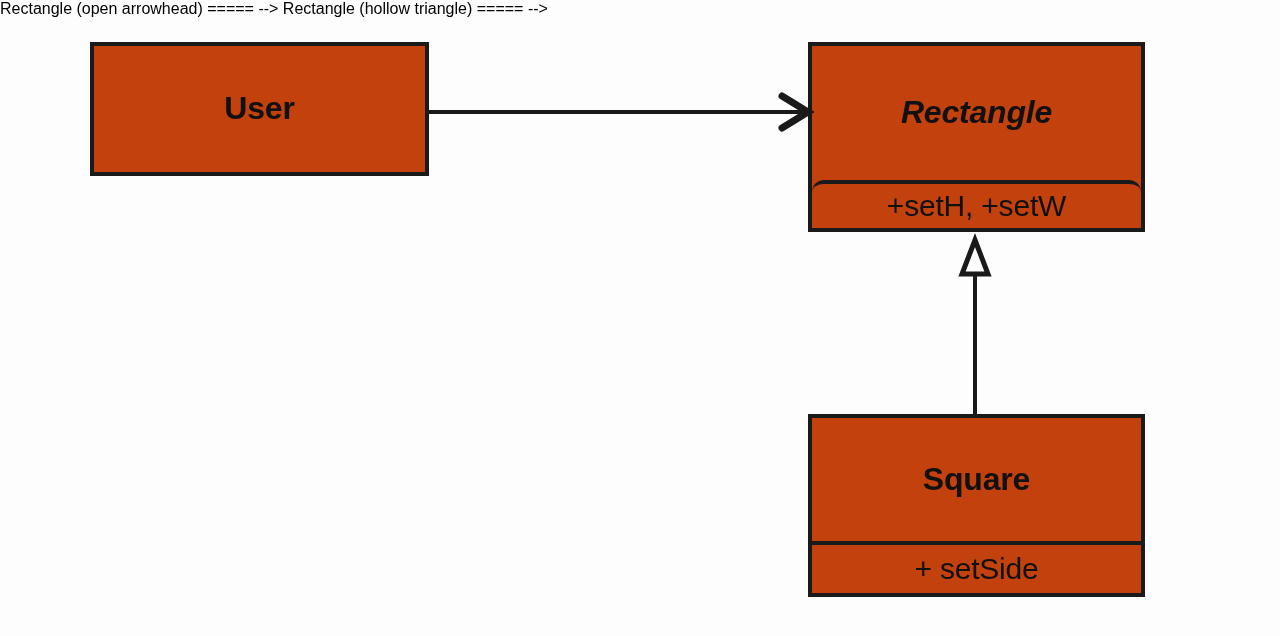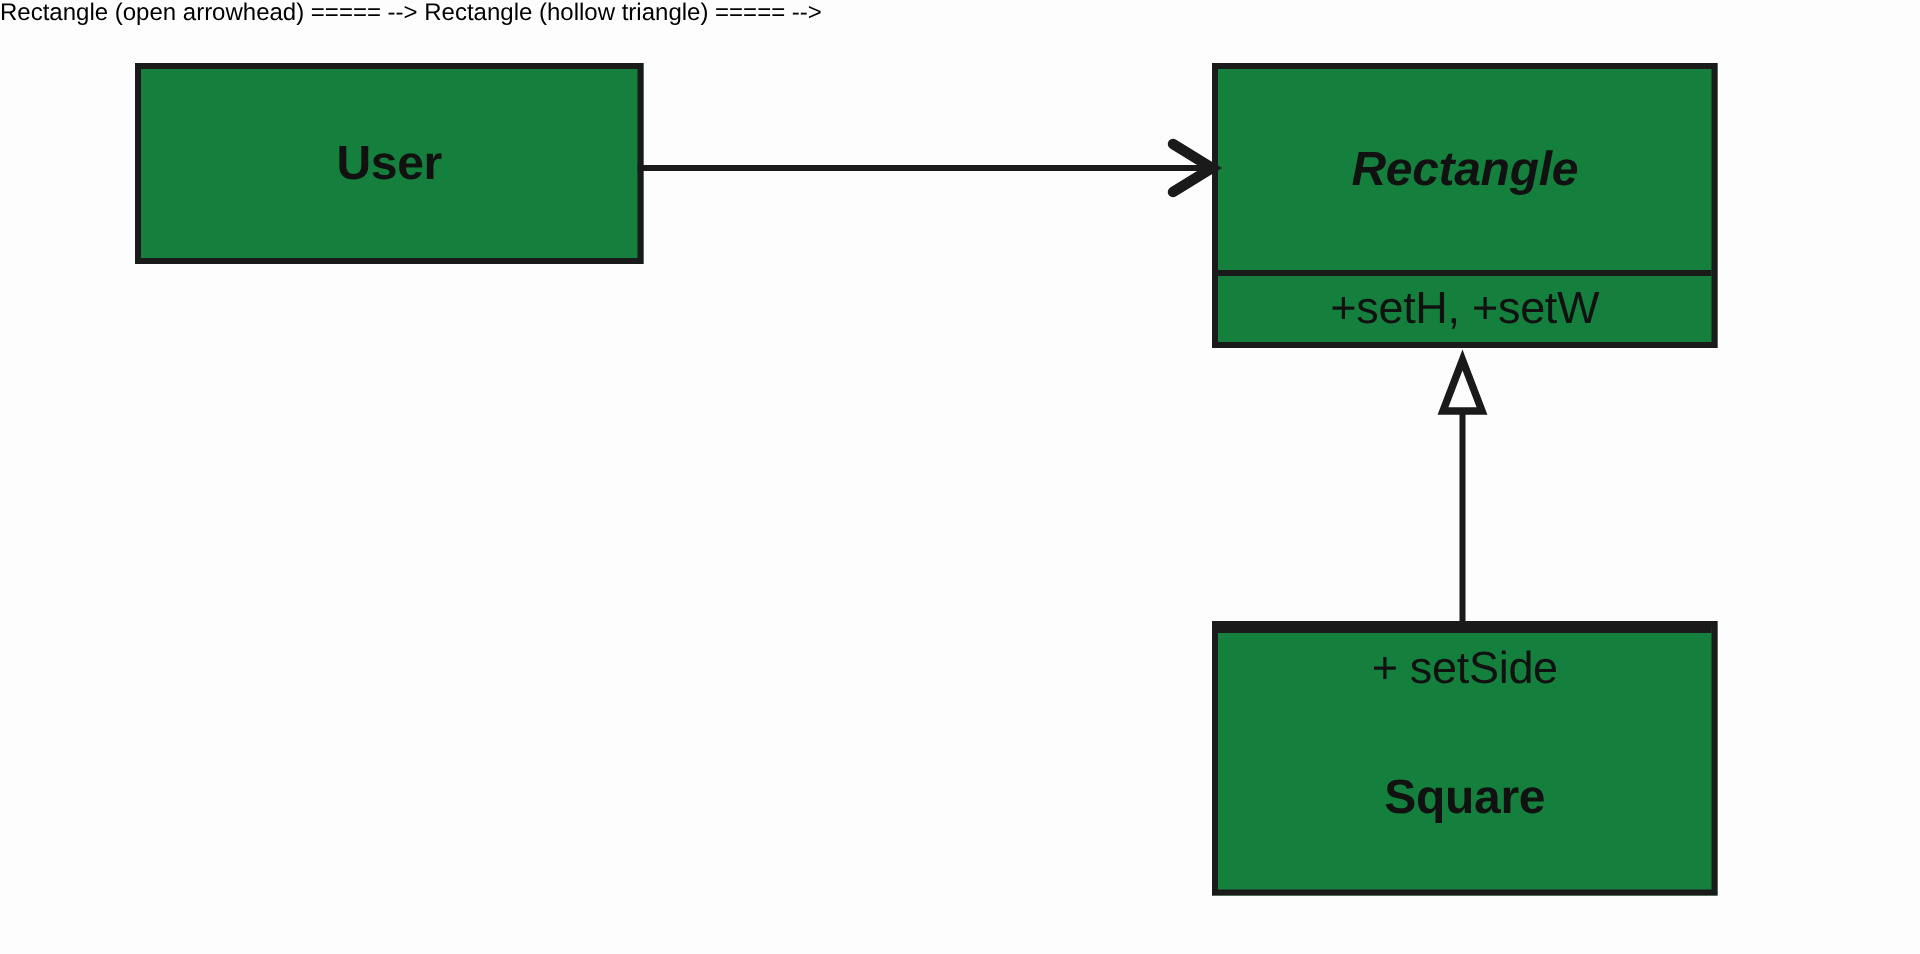--- a/index.html
+++ b/index.html
@@ -13,21 +13,21 @@
     width: 1280px;
     height: 636px;
     background: #fdfdfd;
     overflow: hidden;
     font-family: "Liberation Sans", sans-serif;
   }
   
   .uml-class {
     position: absolute;
     box-sizing: border-box;
-    background: #15803d;
+    background: #c2410c;
     border: 4px solid #1a1a1a;
     display: flex;
     flex-direction: column;
   }
   .uml-compartment {
     display: flex;
     align-items: center;
     justify-content: center;
     box-sizing: border-box;
     text-align: center;
@@ -49,21 +49,21 @@
   
   #class-user {
     left: 90px;  top: 42px;  width: 339px; height: 134px;
   }
   #class-user .name { flex: 1 1 auto; }
 
   #class-rectangle {
     left: 808px; top: 42px;  width: 337px; height: 190px;
   }
   #class-rectangle .name    { height: 140px; font-style: italic; }
-  #class-rectangle .members { height: 50px;  }
+  #class-rectangle .members { height: 50px; border-radius: 12px;  }
 
   #class-square {
     left: 808px; top: 414px; width: 337px; height: 183px;
   }
   #class-square .name    { height: 129px; }
   #class-square .members { height: 54px;  }
 
   
   .connector {
     position: absolute;
@@ -83,22 +83,22 @@
   </div>
 
   
   <div class="uml-class" id="class-rectangle">
     <div class="uml-compartment name">Rectangle</div>
     <div class="uml-compartment members">+setH, +setW</div>
   </div>
 
   
   <div class="uml-class" id="class-square">
+    <div class="uml-compartment name">Square</div>
     <div class="uml-compartment members">+ setSide</div>
-    <div class="uml-compartment name">Square</div>
   </div>
 
    Rectangle (open arrowhead) ===== --&gt;
   <svg class="connector" id="assoc-user-rectangle" viewBox="0 0 390 44" width="390" height="44">
     <line x1="0" y1="20" x2="380" y2="20" stroke="#1a1a1a" stroke-width="4"></line>
     <path d="M 357 4 L 383 20 L 357 36" fill="none" stroke="#1a1a1a" stroke-width="7" stroke-linecap="round" stroke-linejoin="miter"></path>
   </svg>
 
    Rectangle (hollow triangle) ===== --&gt;
   <svg class="connector" id="gener-square-rectangle" viewBox="0 0 44 192" width="44" height="192">

